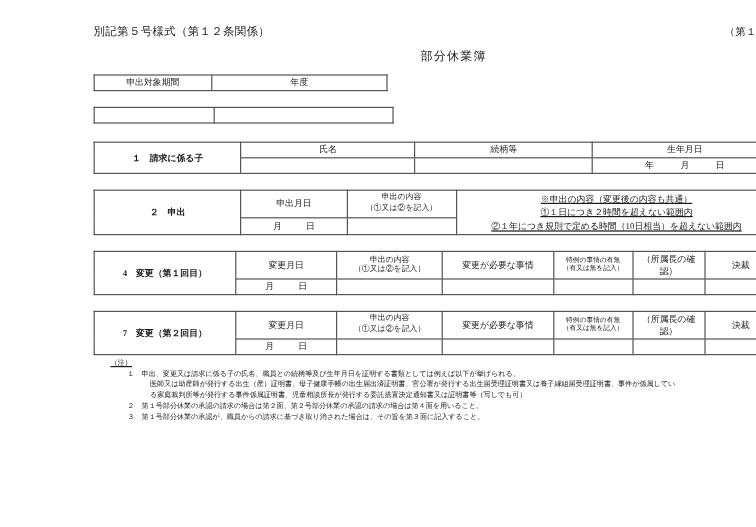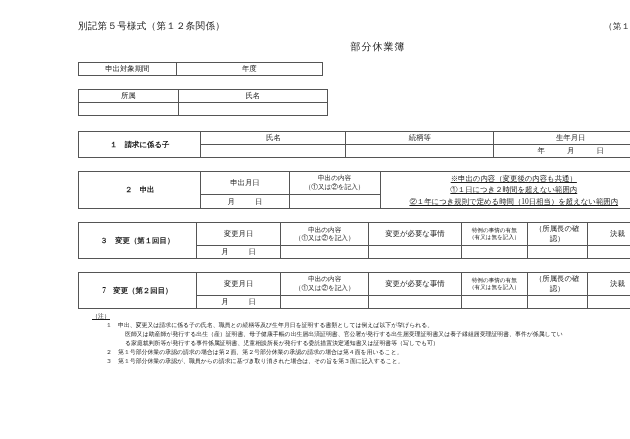--- a/index.html
+++ b/index.html
@@ -168,24 +168,20 @@
     </tbody>
   </table>
 
   <table class="form tbl-affil">
     <colgroup>
         <col style="width:40%">
         <col style="width:60%">
       </colgroup>
     <tbody>
       <tr>
-        <td>所属</td>
-        <td>氏名</td>
-      </tr>
-      <tr>
         <td class="blank"></td>
         <td class="blank"></td>
       </tr>
     </tbody>
   </table>
 
   <table class="form tbl-child">
     <colgroup>
       <col style="width:21.5%">
         <col style="width:25.5%">
@@ -251,21 +247,21 @@
       <col style="width:21.5%">
         <col style="width:15.5%">
         <col style="width:16%">
       <col style="width:17%">
         <col style="width:12%">
         <col style="width:11%">
         <col style="width:11%">
     </colgroup>
     <tbody>
       <tr>
-        <td rowspan="2" class="left">３　変更（第１回目）</td>
+        <td rowspan="2" class="left">4　変更（第１回目）</td>
         <td>変更月日</td>
         <td>
           <span class="sub">申出の内容</span>
           <span class="sub">（①又は②を記入）</span>
         </td>
         <td>変更が必要な事情</td>
         <td>
           <span class="tiny">特例の事情の有無</span>
           <span class="tiny">（有又は無を記入）</span>
         </td>

